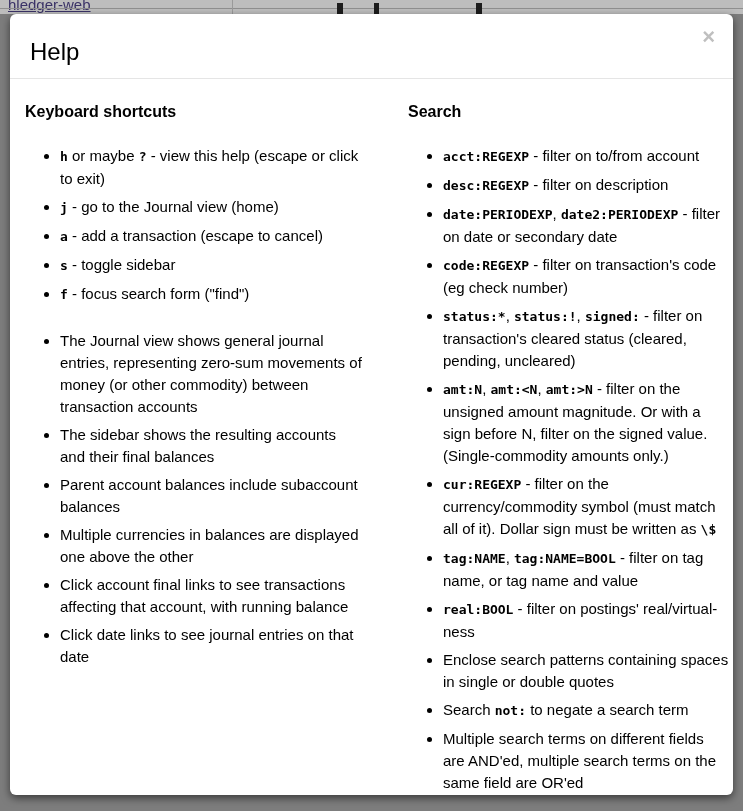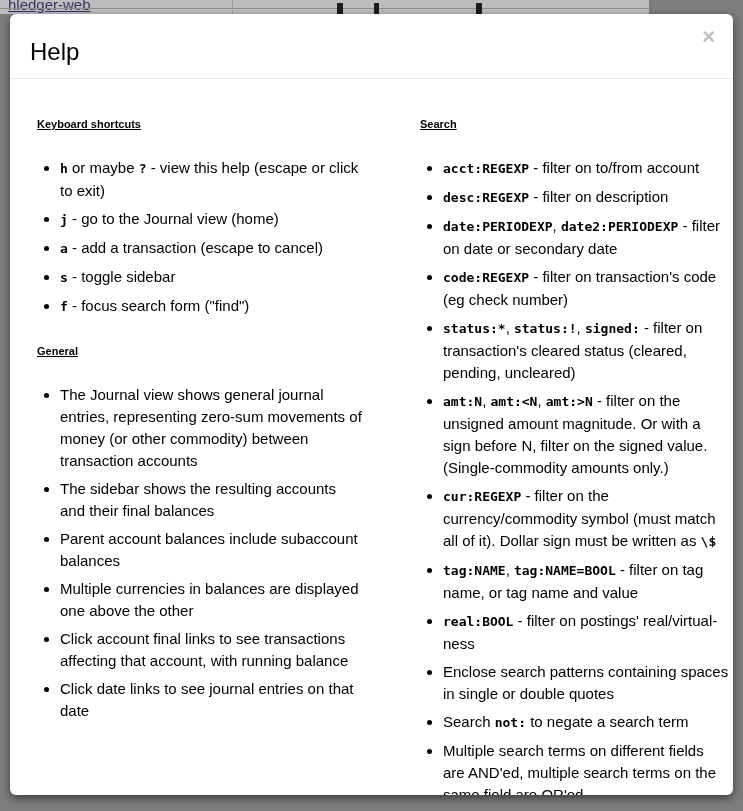--- a/index.html
+++ b/index.html
@@ -9,21 +9,21 @@
     position: relative;
     overflow: hidden;
     background: #7d7d7d;
     font-family: "Liberation Sans", sans-serif;
     color: #000;
   }
 
   
   .page-strip {
     position: absolute; top: 0; left: 0;
-    width: 649px; height: 14px;
+    width: 743px; height: 14px;
     background: #bdbdbd;
     overflow: hidden;
     z-index: 1;
   }
   .brand-link {
     position: absolute; left: 8px; top: -4px;
     font-size: 15px; line-height: 18px;
     color: #3a3266;
     text-decoration: underline;
     white-space: nowrap;
@@ -78,26 +78,25 @@
     cursor: pointer;
   }
   .modal-body {
     display: flex;
     padding: 20px 4px 20px 11px;
   }
   .col-left  { width: 50%; padding-right: 10px; }
   .col-right { width: 50%; padding-left: 29px; }
 
   .section-heading {
-    margin: 16px;
-    font-size: 11px;
+    margin: 4px;
+    font-size: 16px;
     line-height: 18px;
     font-weight: bold;
     color: #000;
-    text-decoration: underline;
   }
   ul.help-list {
     margin: 24px 0;
     padding-left: 39px;
     list-style: disc;
   }
   ul.help-list li {
     font-size: 15px;
     line-height: 22px;
     margin-bottom: 2px;
@@ -134,21 +133,20 @@
     <div class="col-left">
       <h4 class="section-heading">Keyboard shortcuts</h4>
       <ul class="help-list">
           <li><span class="code">h</span><span> or maybe </span><span class="code">?</span><span> - view this help (escape or click to exit)</span></li>
           <li><span class="code">j</span><span> - go to the Journal view (home)</span></li>
           <li><span class="code">a</span><span> - add a transaction (escape to cancel)</span></li>
           <li><span class="code">s</span><span> - toggle sidebar</span></li>
           <li><span class="code">f</span><span> - focus search form ("find")</span></li>
         </ul>
 
-      <h4 class="section-heading">General</h4>
       <ul class="help-list">
           <li><span>The Journal view shows general journal entries, representing zero-sum movements of money (or other commodity) between transaction accounts</span></li>
           <li><span>The sidebar shows the resulting accounts and their final balances</span></li>
           <li><span>Parent account balances include subaccount balances</span></li>
           <li><span>Multiple currencies in balances are displayed one above the other</span></li>
           <li><span>Click account final links to see transactions affecting that account, with running balance</span></li>
           <li><span>Click date links to see journal entries on that date</span></li>
         </ul>
     </div>
 

